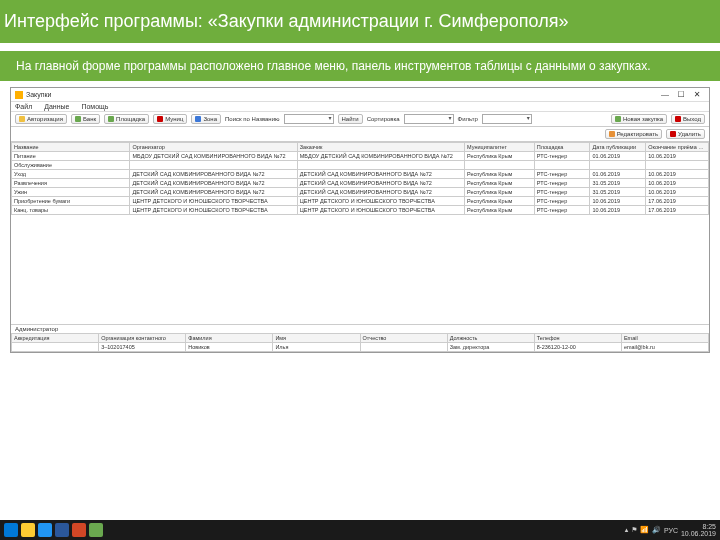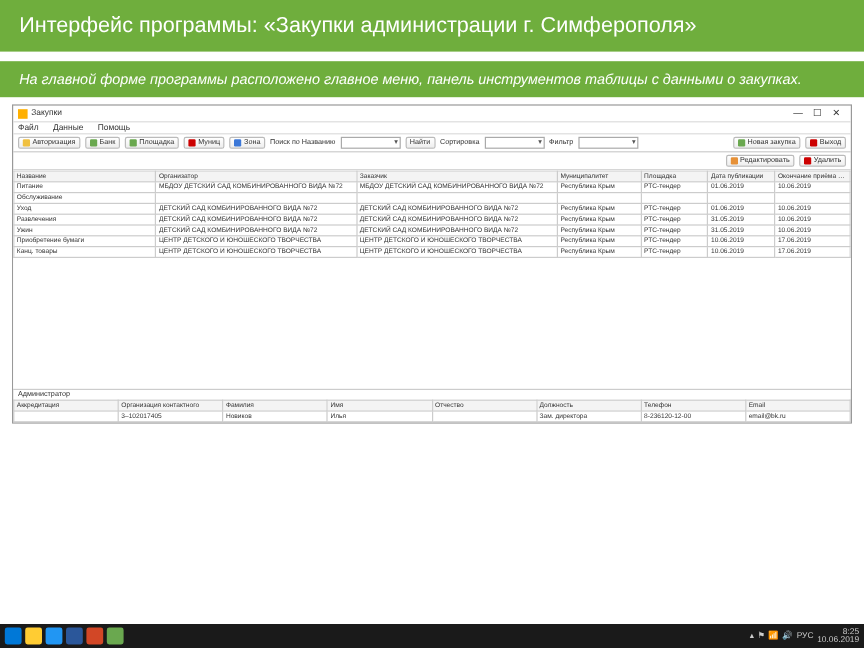--- a/index.html
+++ b/index.html
@@ -1,18 +1,18 @@
 <!DOCTYPE html>
 <html><head>
 <meta charset="utf-8">
 <style>
   * { box-sizing: border-box; margin: 0; padding: 0; }
   body { width: 720px; height: 540px; font-family: Arial, sans-serif; background: #fff; overflow: hidden; }
-  .slide-title { background: #6fae3d; color: #fff; padding: 10px 16px; font-size: 18px; line-height: 1.3; }
-  .slide-subtitle { background: #6fae3d; color: #fff; padding: 8px 16px; font-size: 12px; margin-top: 8px; font-style: italic; }
+  .slide-title { background: #6fae3d; color: #fff; padding: 10px 4px; font-size: 18px; line-height: 1.3; }
+  .slide-subtitle { background: #6fae3d; color: #fff; padding: 8px 16px; font-size: 12px; margin-top: 8px; }
   .app-window { border: 1px solid #999; margin: 6px 10px 0 10px; background: #fff; font-size: 7px; color: #333; }
   .titlebar { display: flex; align-items: center; height: 14px; padding: 0 4px; border-bottom: 1px solid #ddd; }
   .titlebar .icon { width: 8px; height: 8px; background: #ffb000; margin-right: 3px; }
   .titlebar .spacer { flex: 1; }
   .winbtn { width: 16px; text-align: center; font-size: 8px; }
   .menubar { padding: 1px 4px; font-size: 7px; border-bottom: 1px solid #ddd; }
   .menubar span { margin-right: 10px; }
   .toolbar { display: flex; align-items: center; padding: 2px 4px; gap: 4px; border-bottom: 1px solid #ccc; flex-wrap: nowrap; }
   .tbtn { display: inline-flex; align-items: center; border: 1px solid #bbb; border-radius: 2px; padding: 1px 3px; background: linear-gradient(#fff,#eee); font-size: 6px; white-space: nowrap; }
   .tbtn .ico { width: 6px; height: 6px; margin-right: 2px; border-radius: 1px; }

